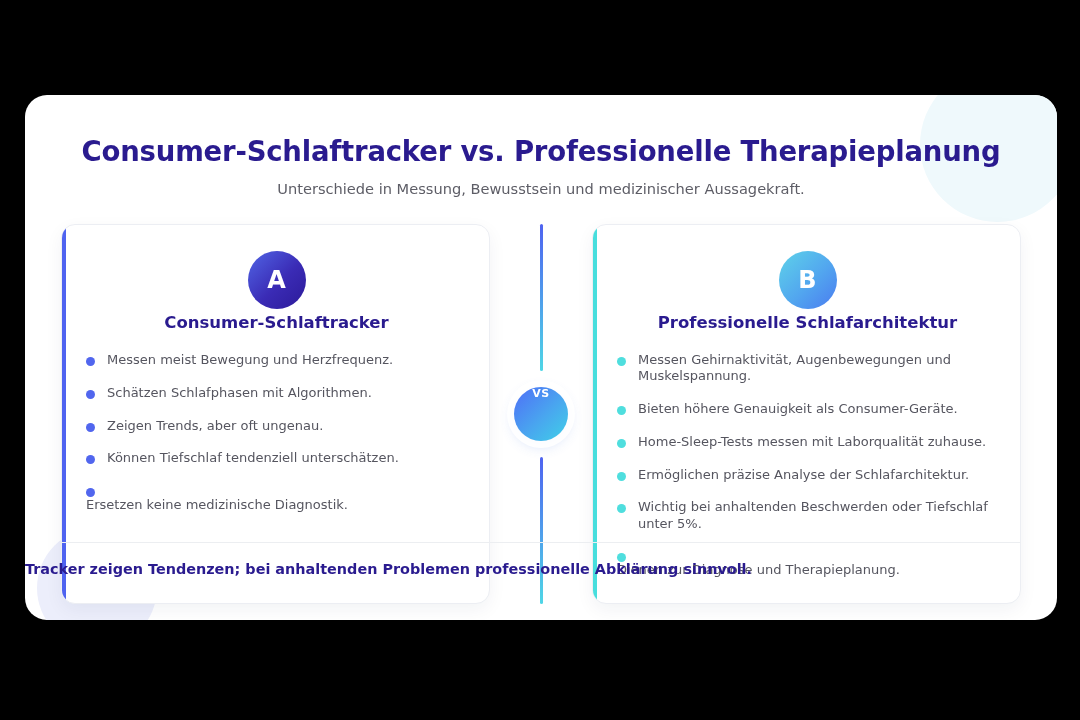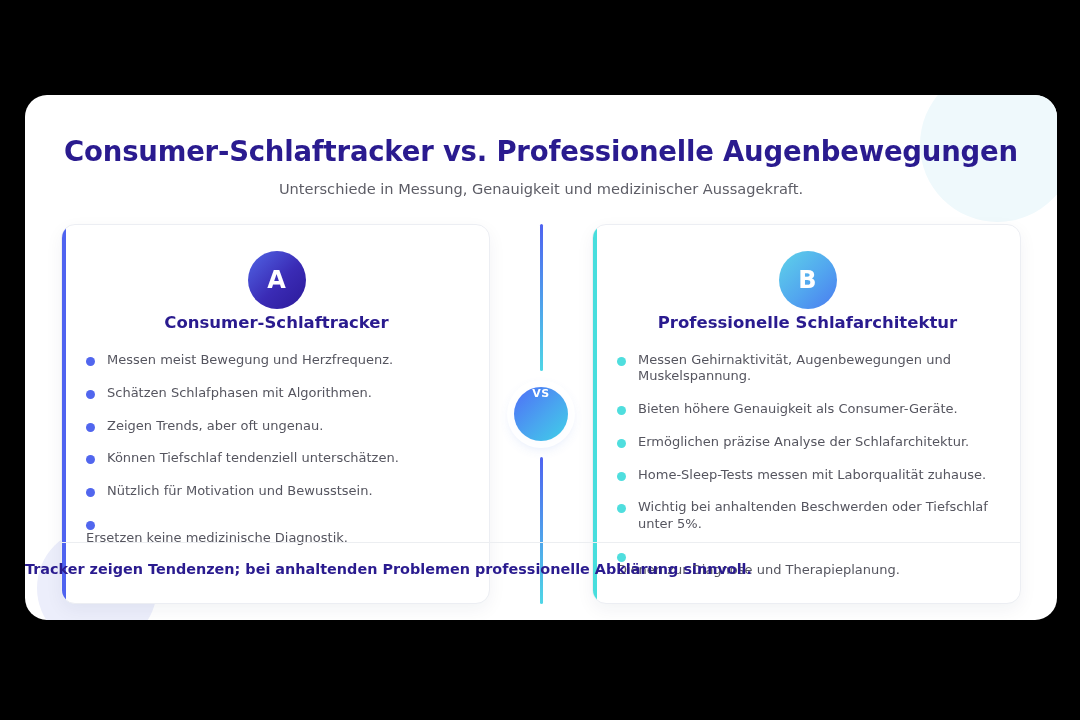--- a/index.html
+++ b/index.html
@@ -225,22 +225,22 @@
 </head>
 <body>
 
 <div class="stage">
   <div class="panel">
 
     <div class="blob blob-tr"></div>
     <div class="blob blob-bl"></div>
 
     <div class="head">
-      <h1 class="title">Consumer-Schlaftracker vs. Professionelle Augenbewegungen</h1>
-      <p class="subtitle">Unterschiede in Messung, Genauigkeit und medizinischer Aussagekraft.</p>
+      <h1 class="title">Consumer-Schlaftracker vs. Professionelle Therapieplanung</h1>
+      <p class="subtitle">Unterschiede in Messung, Bewusstsein und medizinischer Aussagekraft.</p>
     </div>
 
     <div class="cols">
 
       <div class="card card-a">
         <div class="accent"></div>
         <div class="badge badge-a">
           <span>A</span>
         </div>
         <div class="card-title">Consumer-Schlaftracker</div>
@@ -256,24 +256,20 @@
           <li>
             <span class="dot"></span>
             <span class="item-text">Zeigen Trends, aber oft ungenau.</span>
           </li>
           <li>
             <span class="dot"></span>
             <span class="item-text">Können Tiefschlaf tendenziell unterschätzen.</span>
           </li>
           <li>
             <span class="dot"></span>
-            <span class="item-text">Nützlich für Motivation und Bewusstsein.</span>
-          </li>
-          <li>
-            <span class="dot"></span>
             <span class="item-text">Ersetzen keine medizinische Diagnostik.</span>
           </li>
         </ul>
       </div>
 
       <div class="vs-wrap">
         <div class="vs-line vs-line-top"></div>
         <div class="vs-badge">
           <span>VS</span>
         </div>
@@ -290,25 +286,25 @@
           <li>
             <span class="dot"></span>
             <span class="item-text">Messen Gehirnaktivität, Augenbewegungen und Muskelspannung.</span>
           </li>
           <li>
             <span class="dot"></span>
             <span class="item-text">Bieten höhere Genauigkeit als Consumer-Geräte.</span>
           </li>
           <li>
             <span class="dot"></span>
+            <span class="item-text">Home-Sleep-Tests messen mit Laborqualität zuhause.</span>
+          </li>
+          <li>
+            <span class="dot"></span>
             <span class="item-text">Ermöglichen präzise Analyse der Schlafarchitektur.</span>
-          </li>
-          <li>
-            <span class="dot"></span>
-            <span class="item-text">Home-Sleep-Tests messen mit Laborqualität zuhause.</span>
           </li>
           <li>
             <span class="dot"></span>
             <span class="item-text">Wichtig bei anhaltenden Beschwerden oder Tiefschlaf unter 5%.</span>
           </li>
           <li>
             <span class="dot"></span>
             <span class="item-text">Dienen zur Diagnose und Therapieplanung.</span>
           </li>
         </ul>

